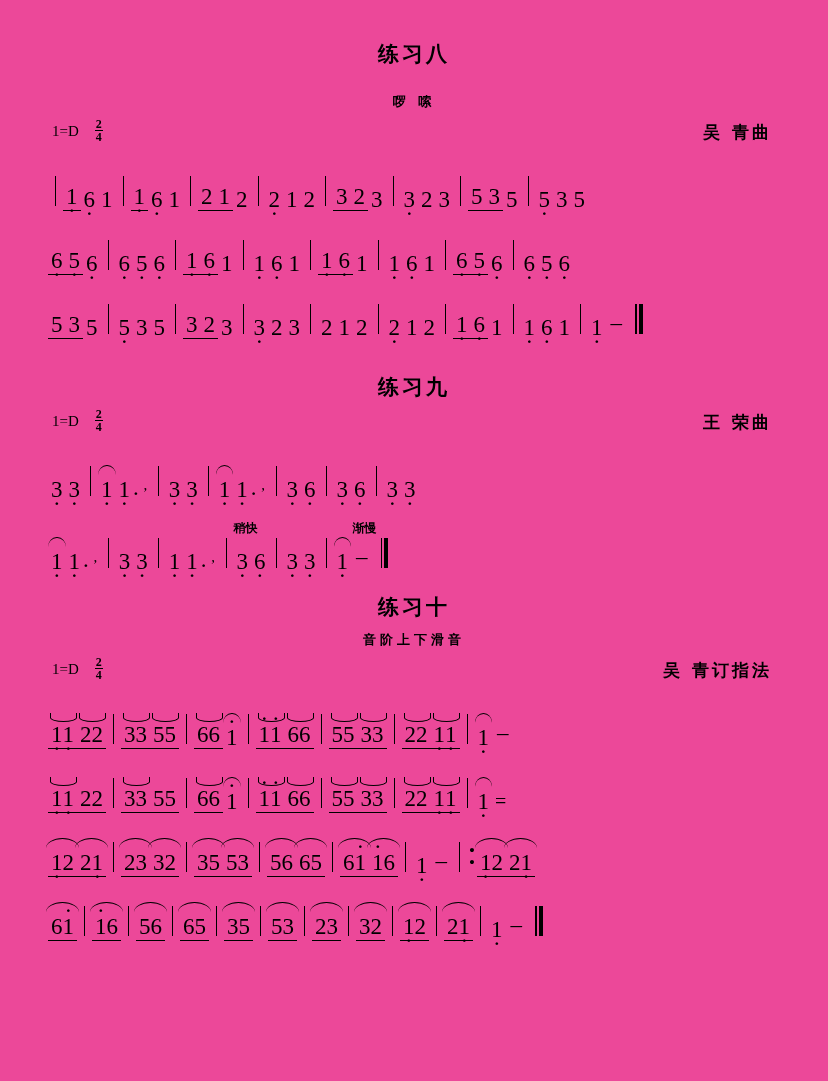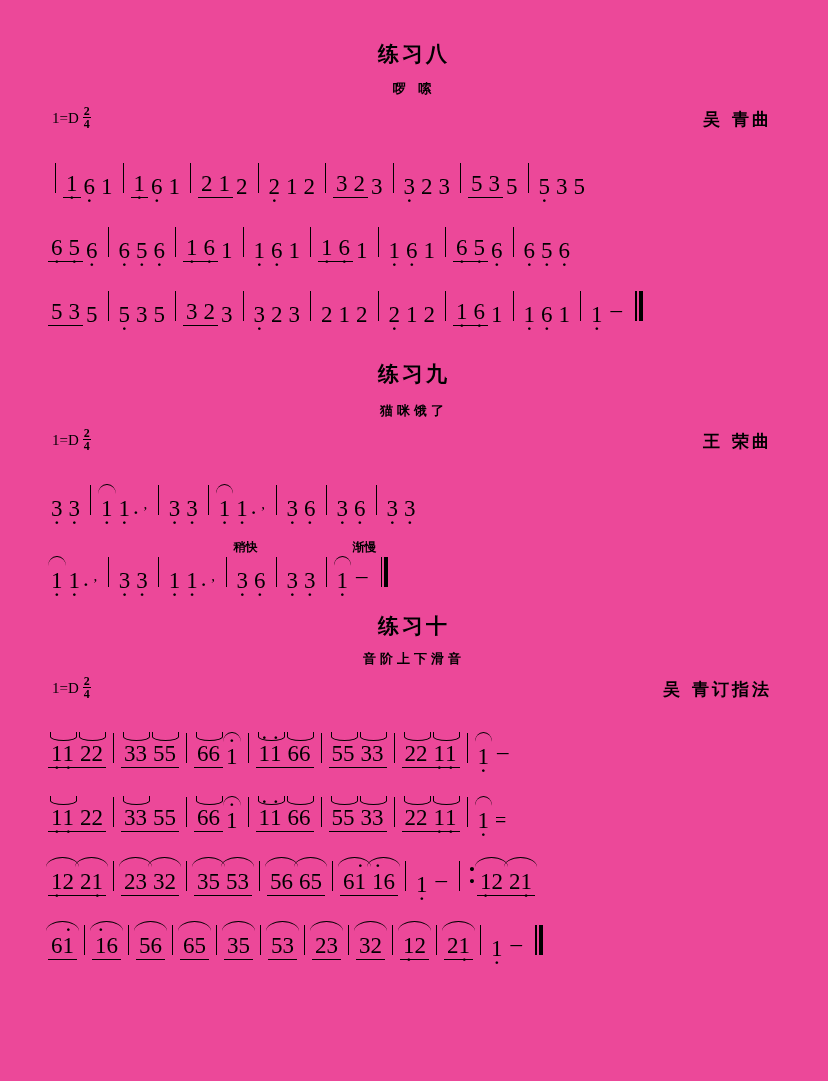--- a/index.html
+++ b/index.html
@@ -45,21 +45,21 @@
     margin-top: 6px;
   }
   .key-sig {
     position: absolute;
     left: 52px;
     top: 2px;
     font-size: 15px;
     font-family: "Liberation Serif", serif;
     display: flex;
     align-items: center;
-    gap: 4px;
+    gap: 16px;
   }
   .frac {
     display: inline-block;
     text-align: center;
     font-size: 12px;
     line-height: 1.02;
     font-weight: bold;
     vertical-align: middle;
     position: relative;
     top: -1px;
@@ -208,21 +208,21 @@
     top: -4px;
   }
 </style>
 </head>
 <body>
 
 <div class="page">
 
   <div class="exercise" style="padding-top:40px;">
     <div class="ex-title">练习八</div>
-    <div class="ex-subtitle" style="margin-top:12px;">啰  嗦</div>
+    <div class="ex-subtitle" style="margin-top:25px;">啰  嗦</div>
 
     <div class="meta-row">
       <div class="key-sig">
         <span>1=D</span>
         <span class="frac">
           <span class="num">2</span>
           <span class="den">4</span>
         </span>
       </div>
       <div class="composer">吴  青曲</div>
@@ -390,21 +390,20 @@
         <span class="end-bar">
           <i class="thin"></i>
             <i class="thick"></i>
         </span>
       </div>
     </div>
   </div>
 
   <div class="exercise" style="padding-top:34px;">
     <div class="ex-title">练习九</div>
-    <div class="ex-subtitle" style="margin-top:14px;">猫咪饿了</div>
 
     <div class="meta-row">
       <div class="key-sig">
         <span>1=D</span>
         <span class="frac">
           <span class="num">2</span>
           <span class="den">4</span>
         </span>
       </div>
       <div class="composer">王  荣曲</div>

